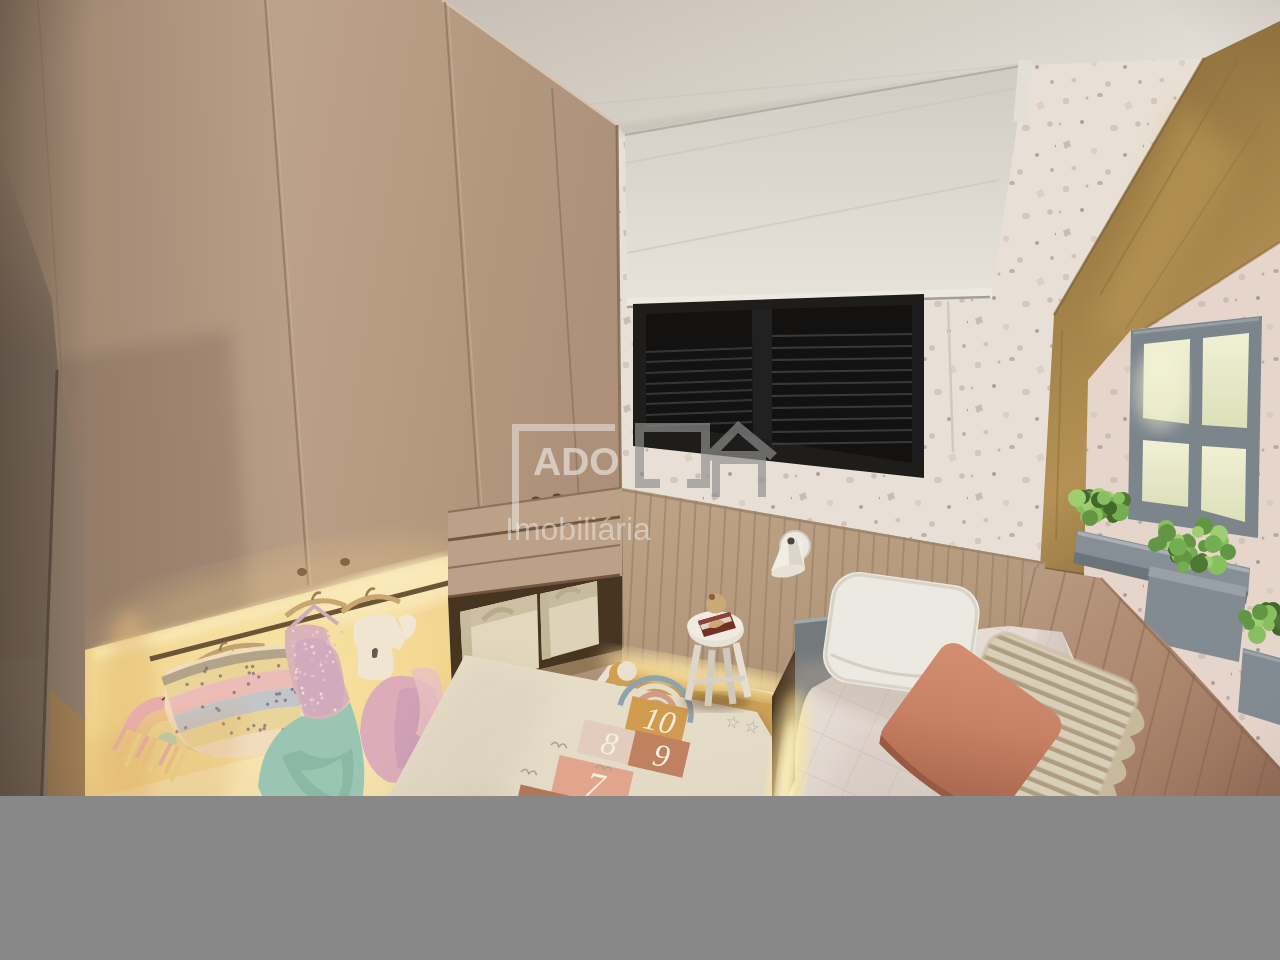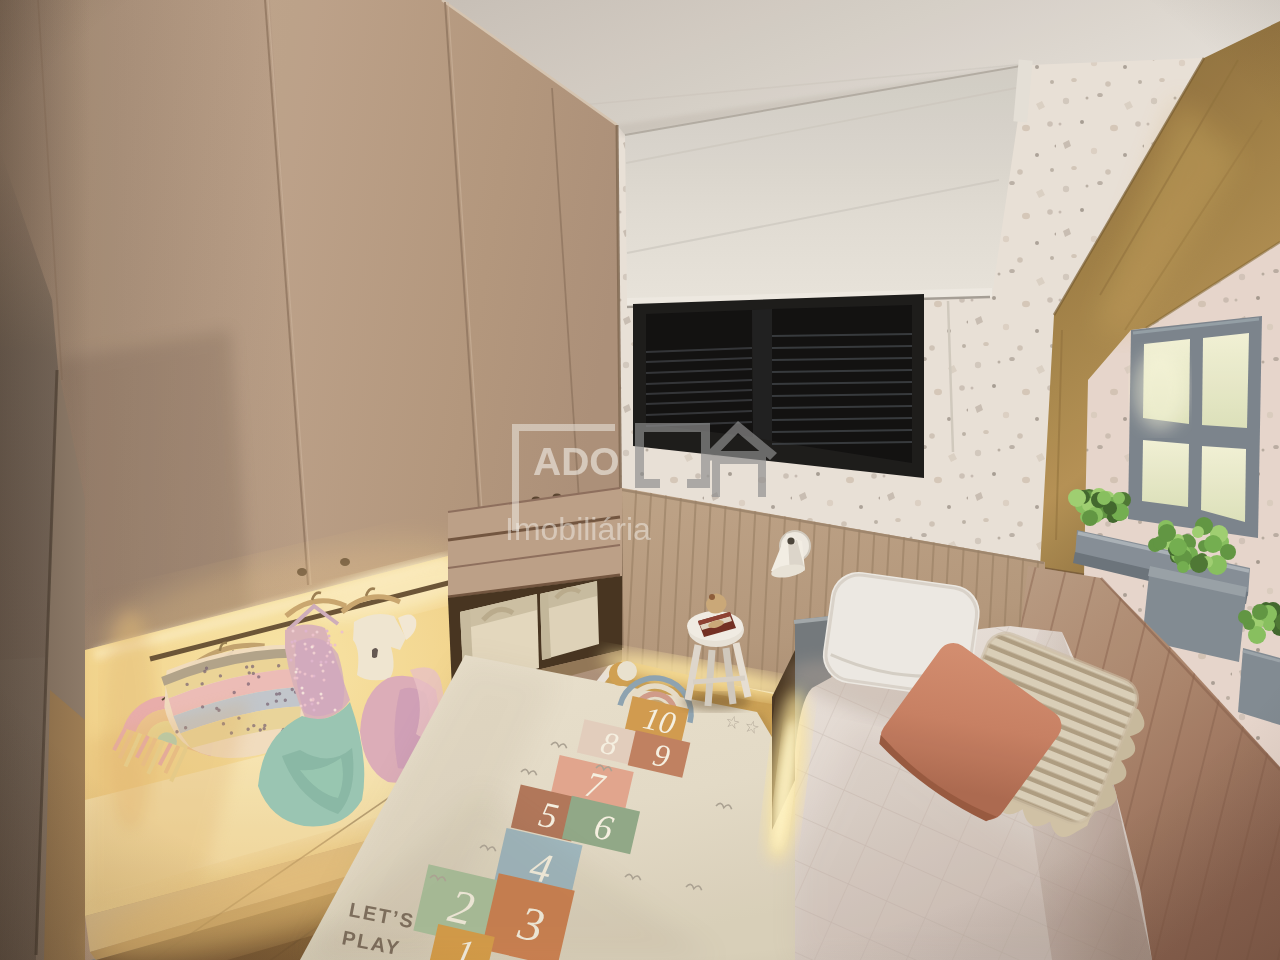--- a/index.html
+++ b/index.html
@@ -1,15 +1,15 @@
 <!DOCTYPE html>
 <html><head><meta charset="utf-8">
 <style>
 html,body{margin:0;padding:0;background:#888;}
-#pic{width:1280px;height:960px;overflow:hidden;position:relative;font-family:"Liberation Sans",sans-serif;text-align:center;}
+#pic{width:1280px;height:796px;overflow:hidden;position:relative;font-family:"Liberation Sans",sans-serif;text-align:center;}
 </style></head>
 <body>
 <div id="pic">
 <svg width="1280" height="960" viewBox="0 0 1280 960">
 
 <defs>
 <linearGradient id="ceil" x1="0" y1="0" x2="1" y2="0.4">
  <stop offset="0" stop-color="#c6c0bb"></stop>
           <stop offset="0.55" stop-color="#d6d1cc"></stop>
           <stop offset="1" stop-color="#e4e1de"></stop>

